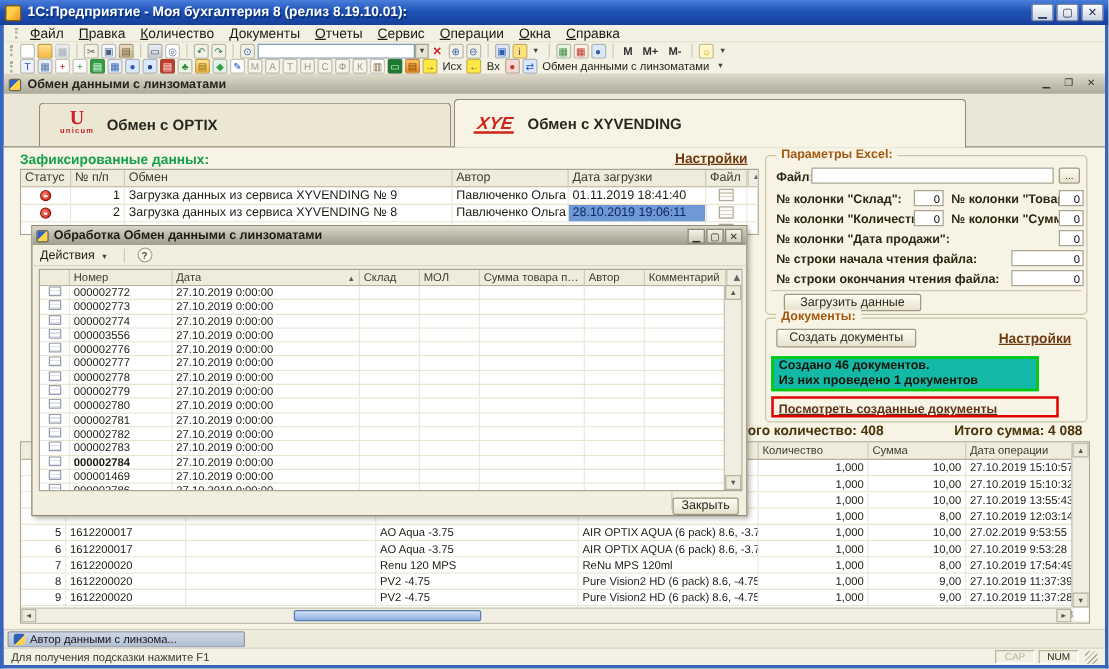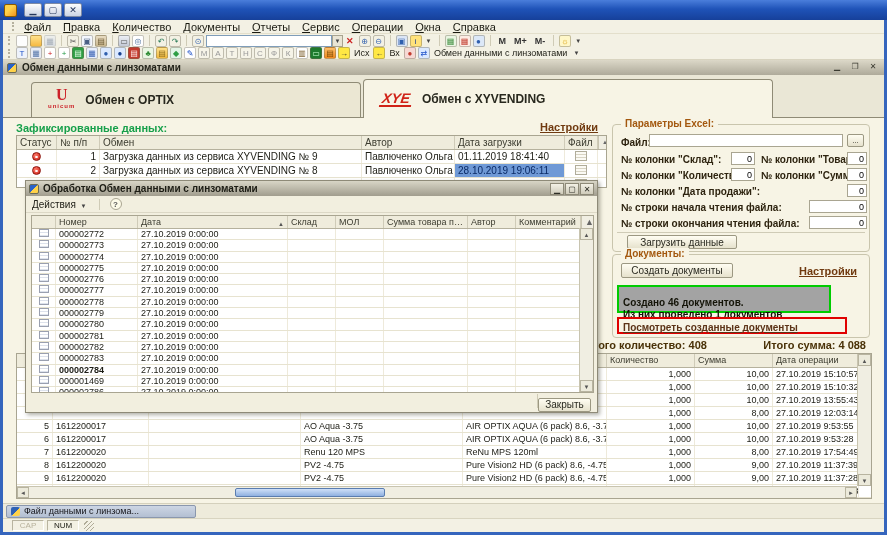--- a/index.html
+++ b/index.html
@@ -96,21 +96,21 @@
   #fs-excel { left:609px; top:6px; width:258px; height:128px; }
   #fs-docs  { left:609px; top:136px; width:258px; height:84px; }
   .flabel { position:absolute; font-size:10px; font-weight:bold; color:#2e2410; white-space:nowrap; }
   .fnum, .ffile { position:absolute; height:13px; border:1px solid #a9a591; background:#fff; font-size:9px;
     padding:0 2px; font-family:"Liberation Sans",sans-serif; }
   .fnum { text-align:right; }
   .btn1c { background: linear-gradient(#fffdf2,#e6e2cd); border:1px solid #9c9882; border-radius:2px;
     font-size:10px; color:#2a2a20; text-align:center; font-family:"Liberation Sans",sans-serif; }
   .fs-sep { position:absolute; left:4px; right:4px; top:107px; border-top:1px solid #cfcbb6; }
   .green-box { position:absolute; left:4px; top:30px; width:214px; height:28px; border:2px solid #00cc00;
-    font-size:10px; font-weight:bold; color:#141408; padding:10px 4px; line-height:12px; background:#a3a3a3; }
+    font-size:10px; font-weight:bold; color:#141408; padding:0 4px; line-height:12px; background:#14b8a6; }
   .red-box { position:absolute; left:4px; top:62px; width:230px; height:17px; border:2px solid #e00000;
     padding:0 4px; line-height:13px; background:#f7f4e5; }
   .red-box .settings-link { font-size:10px; color:#5c3317; }
 
   .totals-qty { position:absolute; left:582px; top:221px; font-size:11px; font-weight:bold; color:#4a3208; white-space:nowrap; }
   .totals-sum { position:absolute; right:18px; top:221px; font-size:11px; font-weight:bold; color:#4a3208; white-space:nowrap; }
 
   
   #sales-grid { left:13px; top:235px; width:856px; height:146px; font-size:9px; }
   #sales-grid .gh-cell { font-size:9px; }
@@ -165,20 +165,21 @@
   .grip-corner { width:10px; height:10px; margin-left:5px;
     background: repeating-linear-gradient(135deg, transparent 0 2px, #b0ac98 2px 3px); }
 </style>
 </head>
 <body>
 
 <div class="app">
 
   <div class="titlebar">
     <div class="app-icon"></div>
+    <div class="title-text">1С:Предприятие - Моя бухгалтерия 8 (релиз 8.19.10.01):</div>
     <div class="winbtn">▁</div>
     <div class="winbtn">▢</div>
     <div class="winbtn">✕</div>
   </div>
 
   <div class="menubar" id="menubar">
       <span class="grip"></span>
       <span class="menu-item">Файл</span>
       <span class="menu-item">Правка</span>
       <span class="menu-item">Количество</span>
@@ -423,21 +424,21 @@
             <div class="g-cell " style="width: 86px;">27.10.2019 12:03:14</div>
           </div>
           <div class="grid-row">
             <div class="g-cell al-r" style="width: 36px;">5</div>
             <div class="g-cell " style="width: 96px;">1612200017</div>
             <div class="g-cell " style="width: 152px;"></div>
             <div class="g-cell " style="width: 162px;">AO Aqua -3.75</div>
             <div class="g-cell " style="width: 144px;">AIR OPTIX AQUA (6 pack) 8.6, -3.75</div>
             <div class="g-cell al-r" style="width: 88px;">1,000</div>
             <div class="g-cell al-r" style="width: 78px;">10,00</div>
-            <div class="g-cell " style="width: 86px;">27.10.2019 9:53:55</div>
+            <div class="g-cell " style="width: 86px;">27.02.2019 9:53:55</div>
           </div>
           <div class="grid-row">
             <div class="g-cell al-r" style="width: 36px;">6</div>
             <div class="g-cell " style="width: 96px;">1612200017</div>
             <div class="g-cell " style="width: 152px;"></div>
             <div class="g-cell " style="width: 162px;">AO Aqua -3.75</div>
             <div class="g-cell " style="width: 144px;">AIR OPTIX AQUA (6 pack) 8.6, -3.75</div>
             <div class="g-cell al-r" style="width: 88px;">1,000</div>
             <div class="g-cell al-r" style="width: 78px;">10,00</div>
             <div class="g-cell " style="width: 86px;">27.10.2019 9:53:28</div>
@@ -543,21 +544,21 @@
               <div class="g-cell" style="width: 82px;">000002774</div>
               <div class="g-cell" style="width: 150px;">27.10.2019 0:00:00</div>
               <div class="g-cell" style="width: 48px;"></div>
               <div class="g-cell" style="width: 48px;"></div>
               <div class="g-cell" style="width: 84px;"></div>
               <div class="g-cell" style="width: 48px;"></div>
               <div class="g-cell" style="width: 65px;"></div>
             </div>
             <div class="grid-row">
               <div class="g-cell al-c" style="width: 24px;"><span class="doc-ico"></span></div>
-              <div class="g-cell" style="width: 82px;">000002775</div>
+              <div class="g-cell" style="width: 82px;">000003556</div>
               <div class="g-cell" style="width: 150px;">27.10.2019 0:00:00</div>
               <div class="g-cell" style="width: 48px;"></div>
               <div class="g-cell" style="width: 48px;"></div>
               <div class="g-cell" style="width: 84px;"></div>
               <div class="g-cell" style="width: 48px;"></div>
               <div class="g-cell" style="width: 65px;"></div>
             </div>
             <div class="grid-row">
               <div class="g-cell al-c" style="width: 24px;"><span class="doc-ico"></span></div>
               <div class="g-cell" style="width: 82px;">000002776</div>
@@ -677,24 +678,25 @@
           <button class="btn1c">Закрыть</button>
         </div>
       </div>
 
     </div>
   </div>
 
   <div class="taskbar" id="taskbar">
       <div class="task-btn">
         <span class="task-ico"></span>
-        <span>Файл данными с линзома...</span>
+        <span>Автор данными с линзома...</span>
       </div>
     </div>
   <div class="statusbar">
+    <div class="status-hint">Для получения подсказки нажмите F1</div>
     <div class="status-ind ind-cap">CAP</div>
     <div class="status-ind ind-num">NUM</div>
     <div class="grip-corner"></div>
   </div>
 
   <div class="edge-l"></div>
   <div class="edge-r"></div>
   <div class="edge-b"></div>
 </div>
 

